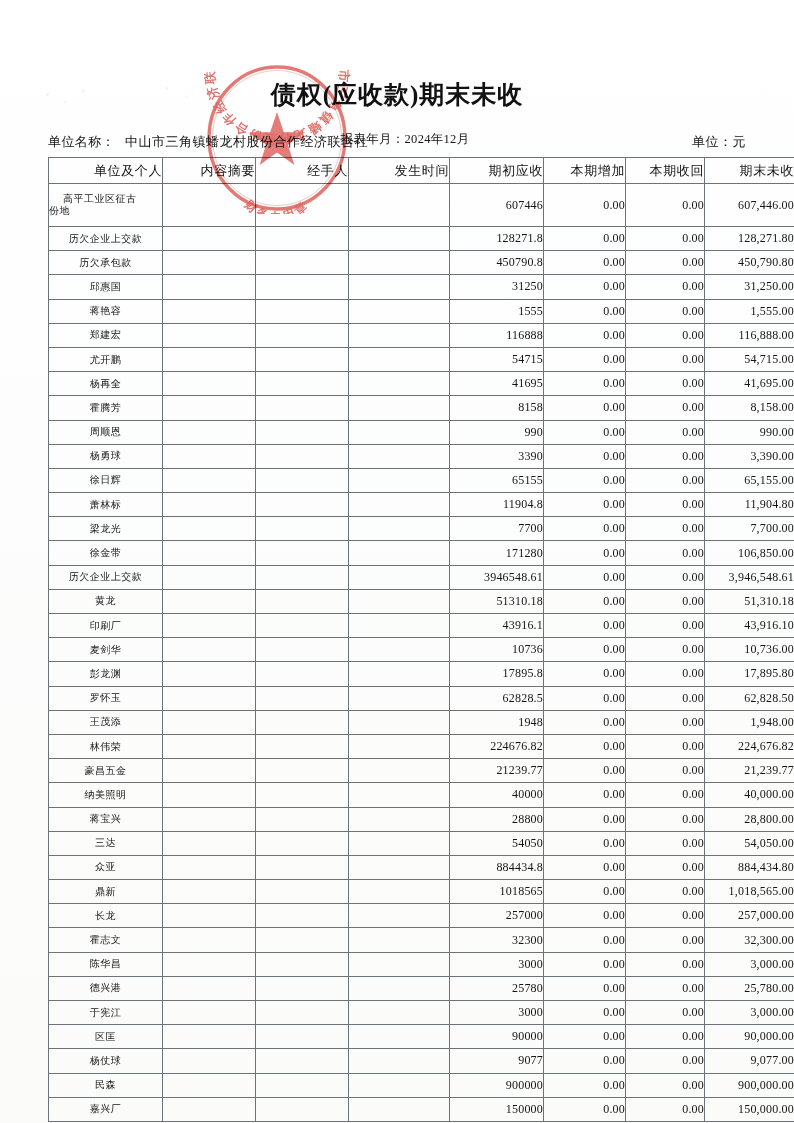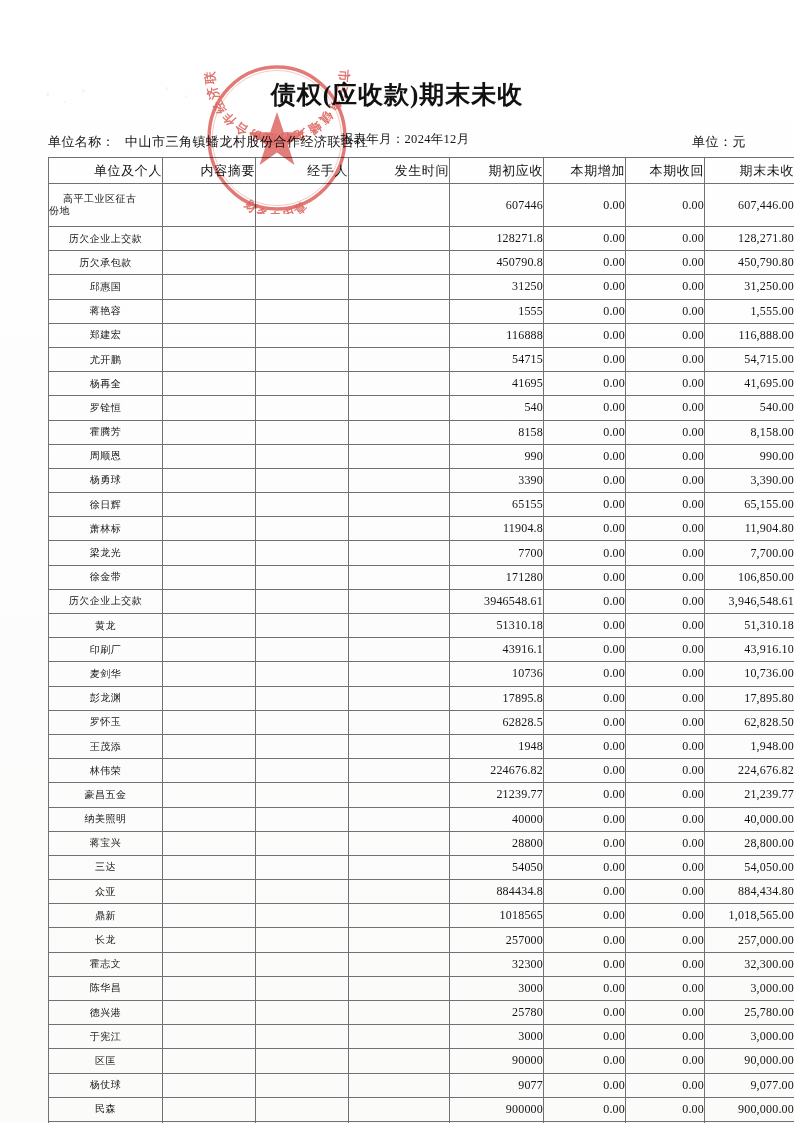--- a/index.html
+++ b/index.html
@@ -308,30 +308,20 @@
             <td class="name-cell">杨再全</td>
             <td class="blank"></td>
             <td class="blank"></td>
             <td class="blank"></td>
             <td class="num">41695</td>
             <td class="num">0.00</td>
             <td class="num">0.00</td>
             <td class="num">41,695.00</td>
           </tr>
           <tr>
-            <td class="name-cell">罗铨恒</td>
-            <td class="blank"></td>
-            <td class="blank"></td>
-            <td class="blank"></td>
-            <td class="num">540</td>
-            <td class="num">0.00</td>
-            <td class="num">0.00</td>
-            <td class="num">540.00</td>
-          </tr>
-          <tr>
             <td class="name-cell">霍腾芳</td>
             <td class="blank"></td>
             <td class="blank"></td>
             <td class="blank"></td>
             <td class="num">8158</td>
             <td class="num">0.00</td>
             <td class="num">0.00</td>
             <td class="num">8,158.00</td>
           </tr>
           <tr>

